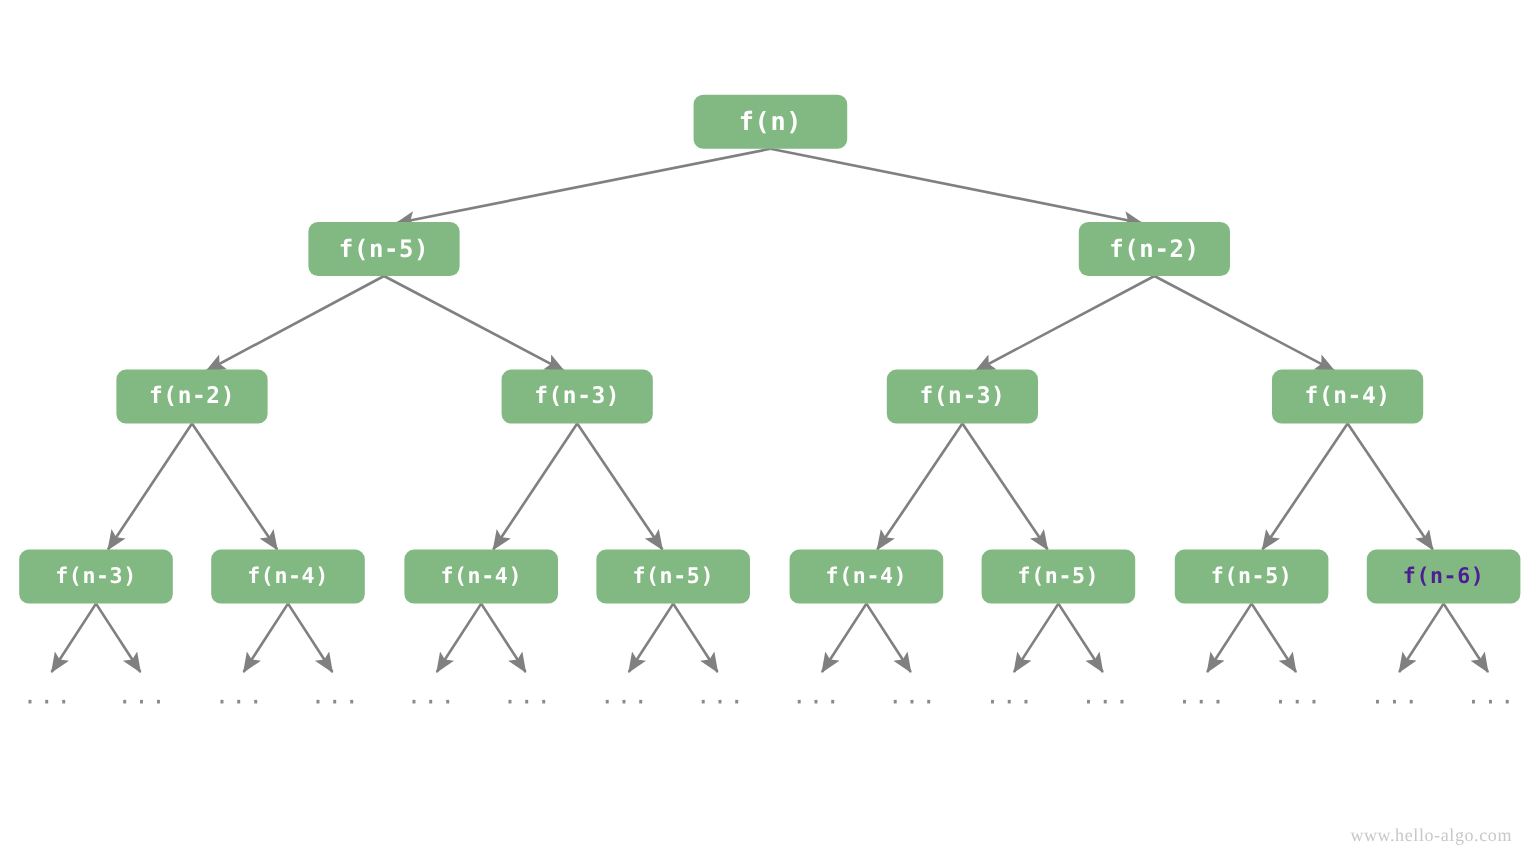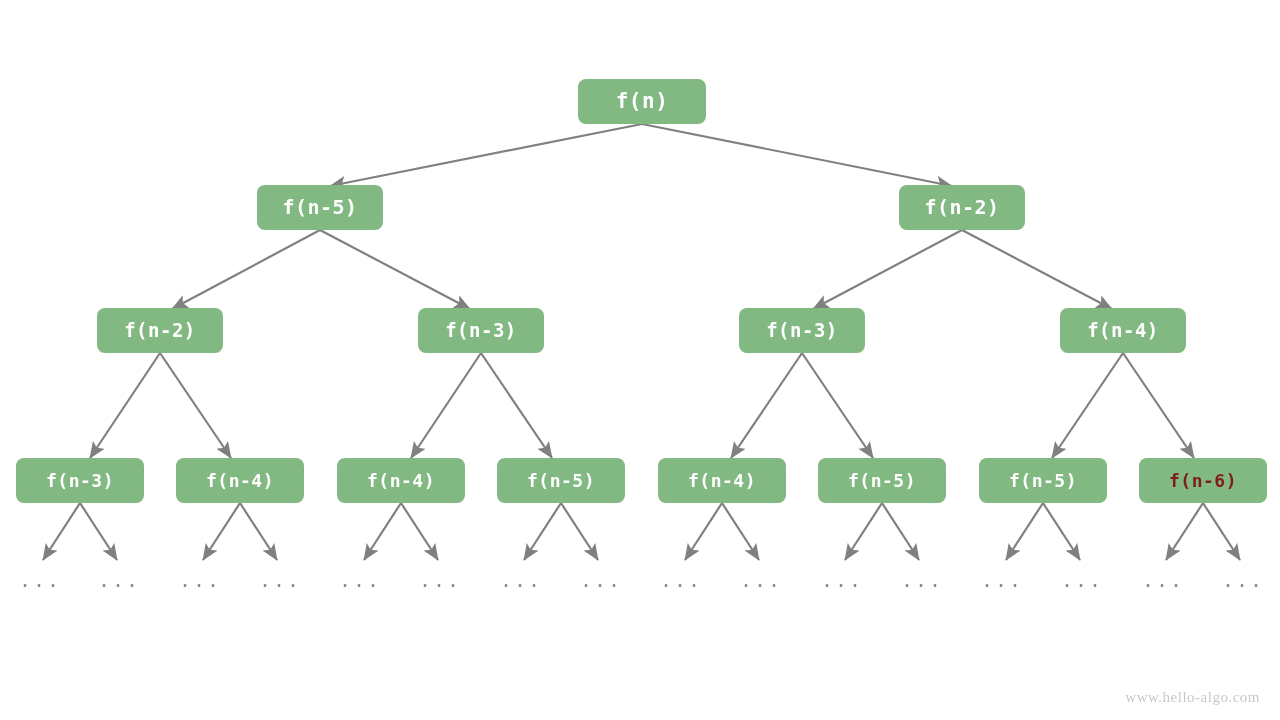--- a/index.html
+++ b/index.html
@@ -145,21 +145,21 @@
       </div>
       <div class="node node-r4" style="left: 658px; top: 457.5px; width: 128px; height: 45px; background: rgb(130, 184, 130); color: rgb(255, 255, 255);">
         <span>f(n-4)</span>
       </div>
       <div class="node node-r4" style="left: 818px; top: 457.5px; width: 128px; height: 45px; background: rgb(130, 184, 130); color: rgb(255, 255, 255);">
         <span>f(n-5)</span>
       </div>
       <div class="node node-r4" style="left: 979px; top: 457.5px; width: 128px; height: 45px; background: rgb(130, 184, 130); color: rgb(255, 255, 255);">
         <span>f(n-5)</span>
       </div>
-      <div class="node node-r4" style="left: 1139px; top: 457.5px; width: 128px; height: 45px; background: rgb(130, 184, 130); color: #7f1d1d;">
+      <div class="node node-r4" style="left: 1139px; top: 457.5px; width: 128px; height: 45px; background: rgb(130, 184, 130); color: #4c1d95;">
         <span>f(n-6)</span>
       </div>
     </div>
   <div id="ellipsis-layer">
       <div class="ellipsis" style="left: 40px; top: 585px; color: rgb(138, 138, 138);">···</div>
       <div class="ellipsis" style="left: 119px; top: 585px; color: rgb(138, 138, 138);">···</div>
       <div class="ellipsis" style="left: 200px; top: 585px; color: rgb(138, 138, 138);">···</div>
       <div class="ellipsis" style="left: 280px; top: 585px; color: rgb(138, 138, 138);">···</div>
       <div class="ellipsis" style="left: 360px; top: 585px; color: rgb(138, 138, 138);">···</div>
       <div class="ellipsis" style="left: 440px; top: 585px; color: rgb(138, 138, 138);">···</div>

